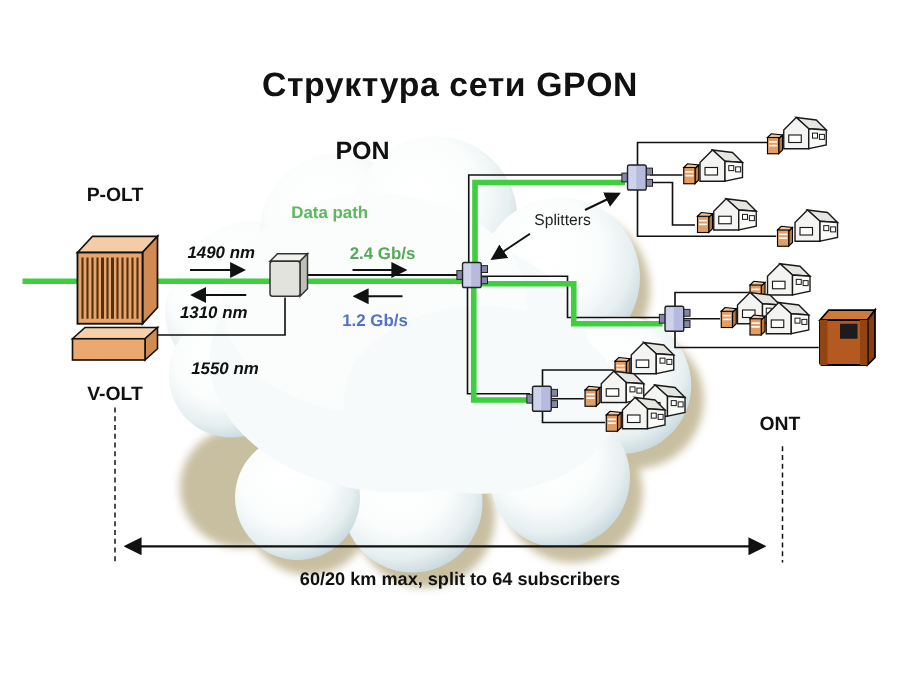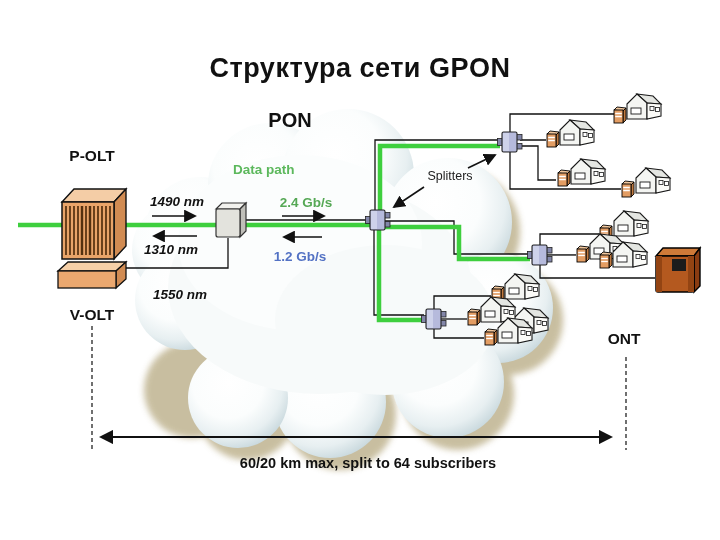--- a/index.html
+++ b/index.html
@@ -1,19 +1,18 @@
 <!DOCTYPE html>
 <html><head>
 <meta charset="utf-8">
 <style>
   html,body{margin:0;padding:0;background:#ffffff;}
   .stage{
     position:relative;width:720px;height:540px;background:#ffffff;overflow:hidden;
     font-family:"Liberation Sans", sans-serif;
-    border-radius:24px;
   }
   svg text{font-family:"Liberation Sans", sans-serif;fill:#111;}
   .t-title{font-size:27px;font-weight:bold;letter-spacing:0.5px;}
   .t-pon{font-size:20px;font-weight:bold;}
   .t-dev{font-size:15.5px;font-weight:bold;}
   .t-nm{font-size:13.5px;font-weight:bold;font-style:italic;}
   .t-rate-d{font-size:13.5px;font-weight:bold;fill:#55a855;}
   .t-rate-u{font-size:13.5px;font-weight:bold;fill:#5372c4;}
   .t-datapath{font-size:13.5px;font-weight:bold;fill:#5cb85c;}
   .t-split{font-size:12.5px;fill:#222;}

